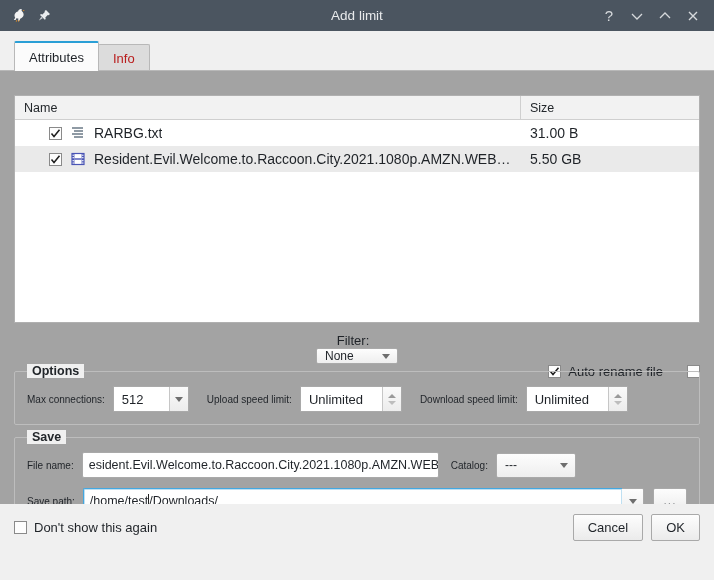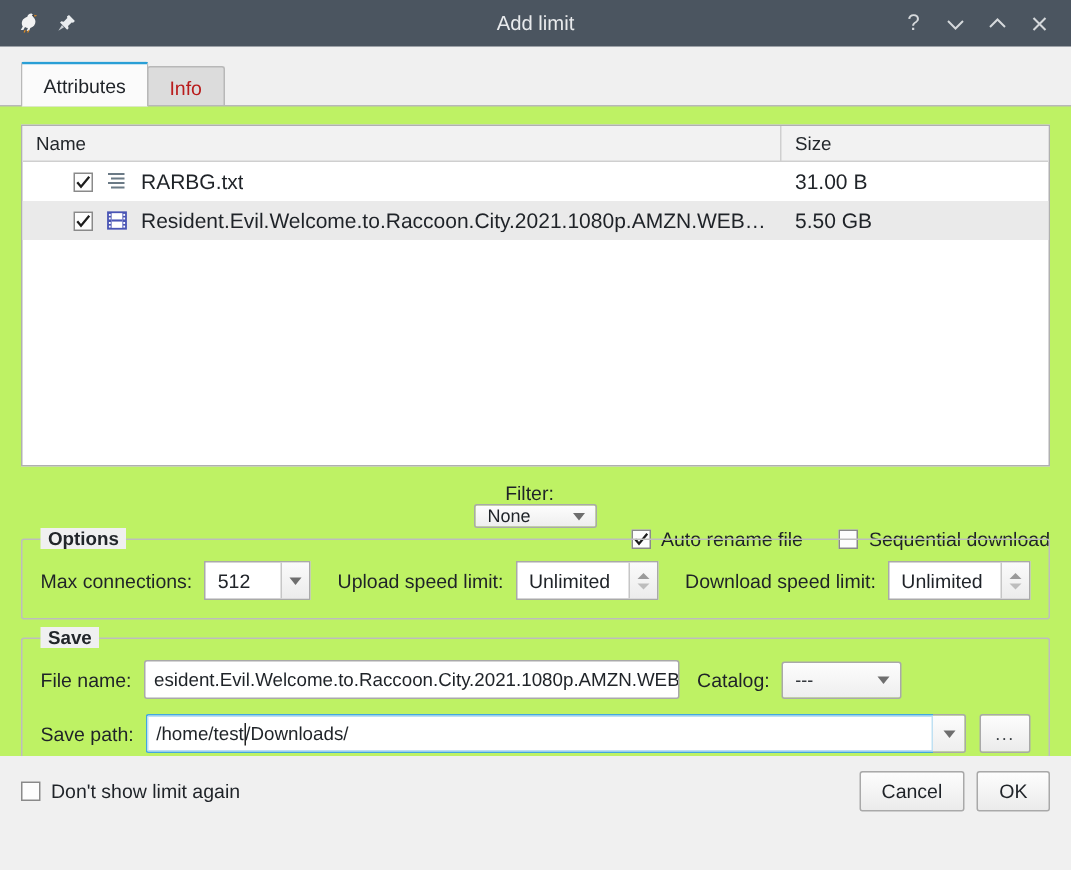--- a/index.html
+++ b/index.html
@@ -79,23 +79,23 @@
   }
   .tab.inactive {
     background: #dcdcdc;
     color: #b91c1c;
     height: 27px;
   }
 
   
   .page {
     margin: 0 0 0 0;
-    padding: 0 14px;
+    padding: 12px 14px;
     height: 480px;
-    background: #bef264;
+    background: #a3a3a3;
     border-top: 1px solid #b8b8b8;
     margin-top: -1px;
     position: relative;
   }
 
   
   .filelist {
     margin-top: 12px;
     border: 1px solid #b0b0b0;
     background: #ffffff;
@@ -217,21 +217,21 @@
     position: absolute;
     top: -8px; left: 12px;
     background: #f0f0f0;
     padding: 0 5px;
     font-size: 12.5px;
     font-weight: bold;
     color: #22262a;
   }
   .row { display: flex; align-items: center; }
   .row + .row { margin-top: 10px; }
-  .row .lbl { font-size: 13px; white-space: nowrap; }
+  .row .lbl { font-size: 10px; white-space: nowrap; }
 
   .spin {
     height: 26px;
     background: #ffffff;
     border: 1px solid #a9a9a9;
     border-radius: 0;
     display: inline-flex;
     align-items: center;
     font-size: 13px;
     overflow: hidden;
@@ -455,21 +455,20 @@
             </svg>
         </span>
         <span>Auto rename file</span>
       </div>
       <div class="chk-item">
         <span class="cb unchecked">
           <svg width="11" height="11" viewBox="0 0 11 11">
               <path d="M1.5 5.5l2.5 3L9.5 1.8" fill="none" stroke="#1d1d1d" stroke-width="1.5"></path>
             </svg>
         </span>
-        <span>Sequential download</span>
       </div>
     </div>
   </div>
 
   <div class="group">
     <div class="legend">Options</div>
     <div class="row">
       <span class="lbl">Max connections:</span>
       <div class="spin" style="width:76px; margin-left:8px">
         <span class="val">512</span>
@@ -531,21 +530,21 @@
     </div>
   </div>
 
   <div class="footer">
     <div class="chk-item">
       <span class="cb unchecked">
         <svg width="11" height="11" viewBox="0 0 11 11">
             <path d="M1.5 5.5l2.5 3L9.5 1.8" fill="none" stroke="#1d1d1d" stroke-width="1.5"></path>
           </svg>
       </span>
-      <span>Don't show limit again</span>
+      <span>Don't show this again</span>
     </div>
     <div class="btns">
       <div class="btn">
         <span>Cancel</span>
       </div>
       <div class="btn">
         <span>OK</span>
       </div>
     </div>
   </div>

